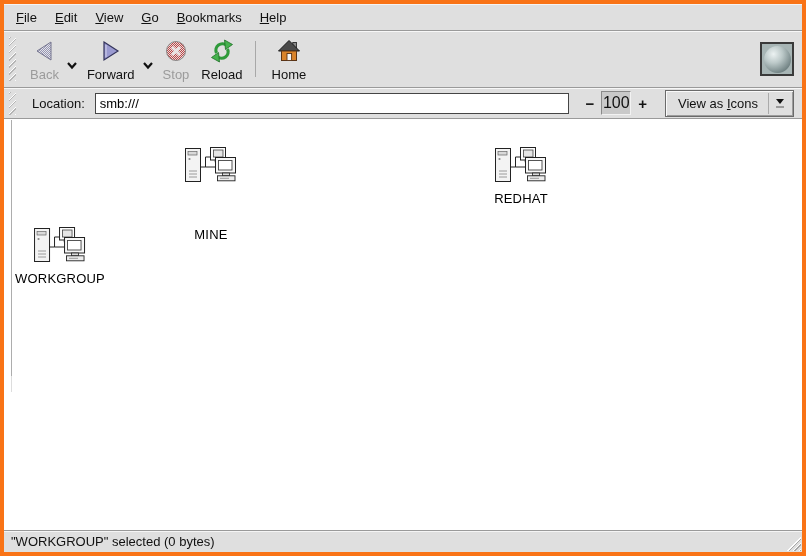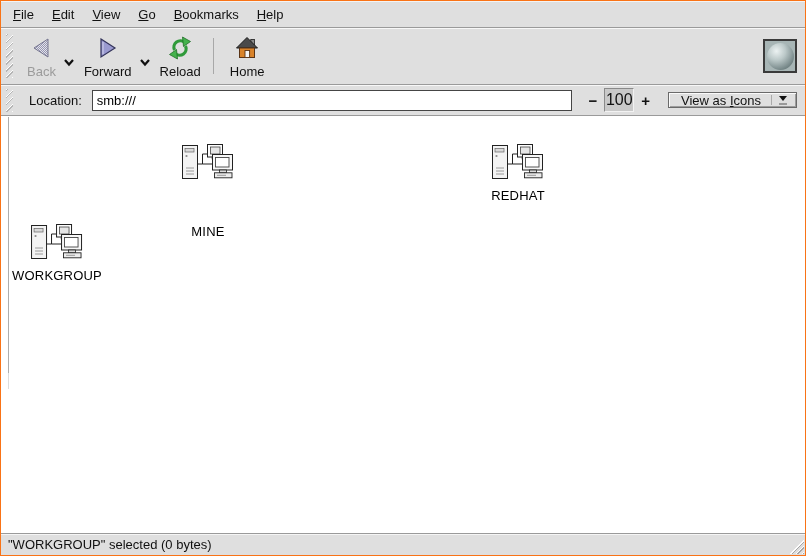--- a/index.html
+++ b/index.html
@@ -1,19 +1,19 @@
 <!DOCTYPE html>
 <html><head>
 <meta charset="utf-8">
 <style>
   * { margin:0; padding:0; box-sizing:border-box; }
   html,body { width:806px; height:556px; }
   body { font-family:"Liberation Sans", sans-serif; font-size:13px; color:#111; }
 
-  .window { width:806px; height:556px; border:1px solid #f97316; background:#8b5cf6;
+  .window { width:806px; height:556px; border:4px solid #f97316; background:#8b5cf6;
             display:flex; flex-direction:column; overflow:hidden; }
 
   
   .menubar { height:27px; flex:none; display:flex; align-items:center; padding-left:3px;
              background:#dfdfdf; border-bottom:1px solid #9a9a9a; box-shadow: inset 0 1px 0 #f4f4f4; }
   .menu-item { padding:0 9px; cursor:default; }
   .mn { text-decoration:underline; }
 
   
   .toolbar { height:57px; flex:none; display:flex; align-items:stretch; padding:2px 8px 2px 5px;
@@ -35,21 +35,21 @@
   .locationbar { height:31px; flex:none; display:flex; align-items:center; padding:0 8px 0 5px;
              background:#dfdfdf; border-bottom:1px solid #9a9a9a; box-shadow: inset 0 1px 0 #f7f7f7; }
   .locationbar .drag-handle { height:23px; margin:0 0 0 0; align-self:center; }
   .loc-label { margin:0 10px 0 16px; }
   .loc-input { flex:1; height:21px; border:1px solid #454545; background:#fff; padding:0 4px;
              font-family:"Liberation Sans",sans-serif; font-size:13px; color:#000; }
   .zoom-btn { font-weight:bold; font-size:15px; margin:0 7px; cursor:default; line-height:1; }
   .zoom-box { width:30px; height:24px; background:#c9c9c9; font-size:16px; color:#111;
              border:1px solid; border-color:#8a8a8a #f2f2f2 #f2f2f2 #8a8a8a;
              display:flex; align-items:center; justify-content:center; }
-  .viewas { margin-left:11px; height:16px; background:#dfdfdf; border:1px solid #6a6a6a;
+  .viewas { margin-left:11px; height:27px; background:#dfdfdf; border:1px solid #6a6a6a;
              box-shadow: inset 1px 1px 0 #fafafa, inset -1px -1px 0 #9c9c9c;
              display:flex; align-items:center; }
   .viewas .vlabel { padding:0 10px 0 12px; white-space:nowrap; }
   .viewas .varrow { width:23px; align-self:stretch; margin:2px 2px 2px 0; border-left:1px solid #aaa;
              display:flex; flex-direction:column; align-items:center; justify-content:center; gap:2px; }
   .tri-down { width:0; height:0; border-left:4px solid transparent; border-right:4px solid transparent;
              border-top:5px solid #111; }
   .varrow-dash { width:8px; height:2px; background:#9a9a9a; }
 
   
@@ -138,20 +138,29 @@
       </span>
       <span class="lbl">Forward</span>
     </div>
     <span class="chev">
       <svg width="12" height="9">
           <polyline points="2,2 6,6.5 10,2" fill="none" stroke="#111" stroke-width="2.2"></polyline>
         </svg>
     </span>
 
 
+    <div class="tool-btn disabled">
+      <span class="ico">
+        <svg width="24" height="24">
+          <circle cx="12" cy="12" r="9.5" fill="url(#stipRed)" stroke="#8a8a8a" stroke-width="1"></circle>
+          <path d="M8 8 L16 16 M16 8 L8 16" stroke="#ececec" stroke-width="3" opacity="0.9"></path>
+        </svg>
+      </span>
+      <span class="lbl">Stop</span>
+    </div>
 
     <div class="tool-btn">
       <span class="ico">
         <svg width="24" height="24">
           <path d="M6.5 14 a6.5 6.5 0 0 1 10.2 -7.6" fill="none" stroke="#2f9a3a" stroke-width="3.2"></path>
           <polygon points="14.5,1 22.5,5.5 15.5,10.5" fill="#44b24c" stroke="#1e6e26" stroke-width="0.8"></polygon>
           <path d="M17.5 10 a6.5 6.5 0 0 1 -10.2 7.6" fill="none" stroke="#2f9a3a" stroke-width="3.2"></path>
           <polygon points="9.5,23 1.5,18.5 8.5,13.5" fill="#44b24c" stroke="#1e6e26" stroke-width="0.8"></polygon>
         </svg>
       </span>

